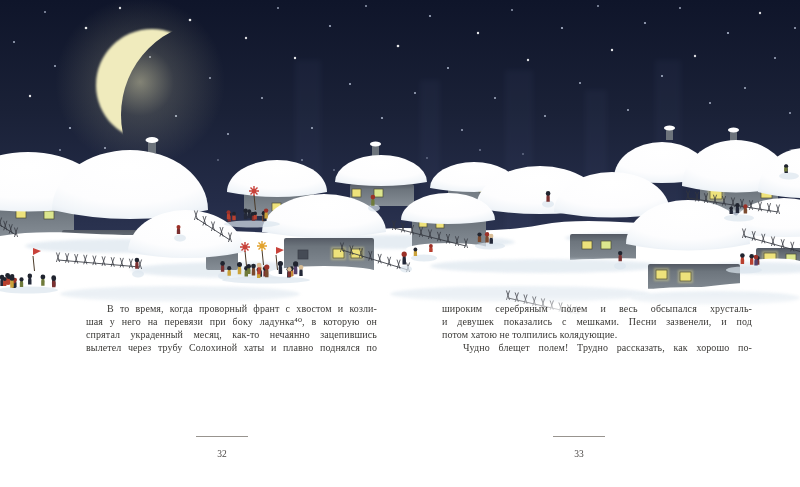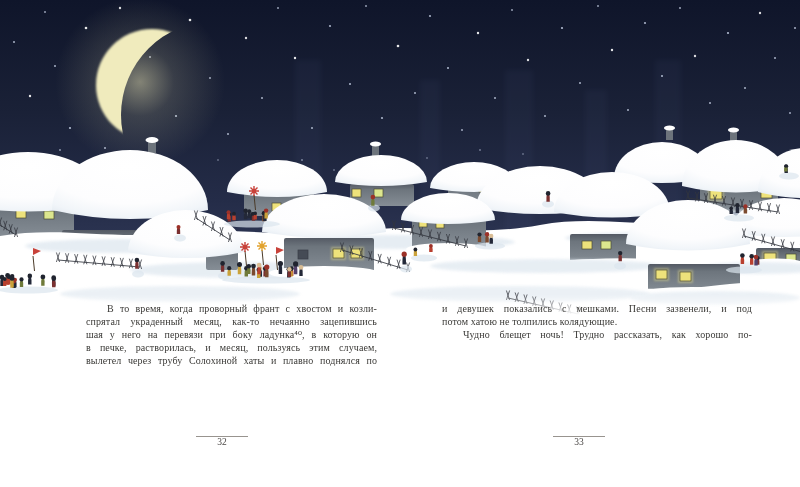--- a/index.html
+++ b/index.html
@@ -18,21 +18,21 @@
   .page-text{position:absolute;top:302px;color:var(--text-color,#3a3936);
              font-size:10px;letter-spacing:.1px;}
   .page-text.left{left:86px;width:291px;}
   .page-text.right{left:442px;width:310px;}
   .tline{height:13px;line-height:13px;text-align:justify;text-align-last:justify;
          white-space:normal;overflow:visible;}
   .tline.indent{padding-left:21px;}
   .tline.lastline{text-align-last:left;}
   .folio{position:absolute;width:52px;}
   .folio-rule{border-top:1.4px solid var(--rule-color,#98948f);width:52px;height:0;}
-  .folio-num{width:52px;text-align:center;font-size:9.5px;margin-top:0;
+  .folio-num{width:52px;text-align:center;font-size:9.5px;margin-top:12px;
              color:var(--folio-color,#4a4745);}
   .folio.fl{left:196px;top:436px;}
   .folio.fr{left:553px;top:436px;}
 </style>
 </head>
 <body>
 
 <div class="spread">
 
   <svg class="illu" width="800" height="315" viewBox="0 0 800 315">
@@ -506,29 +506,29 @@
           <line x1="33" y1="256" x2="34.5" y2="271" stroke="#4a3a28" stroke-width="1"></line>
           <polygon points="33,248 41,251 33,255" fill="#c8423a"></polygon>
         </g>
       </g>
 
     <rect x="0" y="294" width="800" height="21" fill="url(#fadeG)"></rect>
   </svg>
 
   <div class="page-text left">
       <div class="tline indent">В то время, когда проворный франт с хвостом и козли-</div>
+      <div class="tline">шая у него на перевязи при боку ладунка⁴⁰, в которую он</div>
       <div class="tline">спрятал украденный месяц, как-то нечаянно зацепившись</div>
-      <div class="tline">шая у него на перевязи при боку ладунка⁴⁰, в которую он</div>
-      <div class="tline">в печке, растворилась, и месяц, пользуясь этим случаем,</div>
       <div class="tline">вылетел через трубу Солохиной хаты и плавно поднялся по</div>
     </div>
   <div class="page-text right">
+      <div class="tline">широким серебряным полем и весь обсыпался хрусталь-</div>
       <div class="tline">и девушек показались с мешками. Песни зазвенели, и под</div>
       <div class="tline lastline">потом хатою не толпились колядующие.</div>
-      <div class="tline indent">Чудно блещет ночь! Трудно рассказать, как хорошо по-</div>
+      <div class="tline indent">Чудно блещет полем! Трудно рассказать, как хорошо по-</div>
     </div>
 
   <div class="folio fl">
     <div class="folio-rule"></div>
     <div class="folio-num">32</div>
   </div>
   <div class="folio fr">
     <div class="folio-rule"></div>
     <div class="folio-num">33</div>
   </div>

